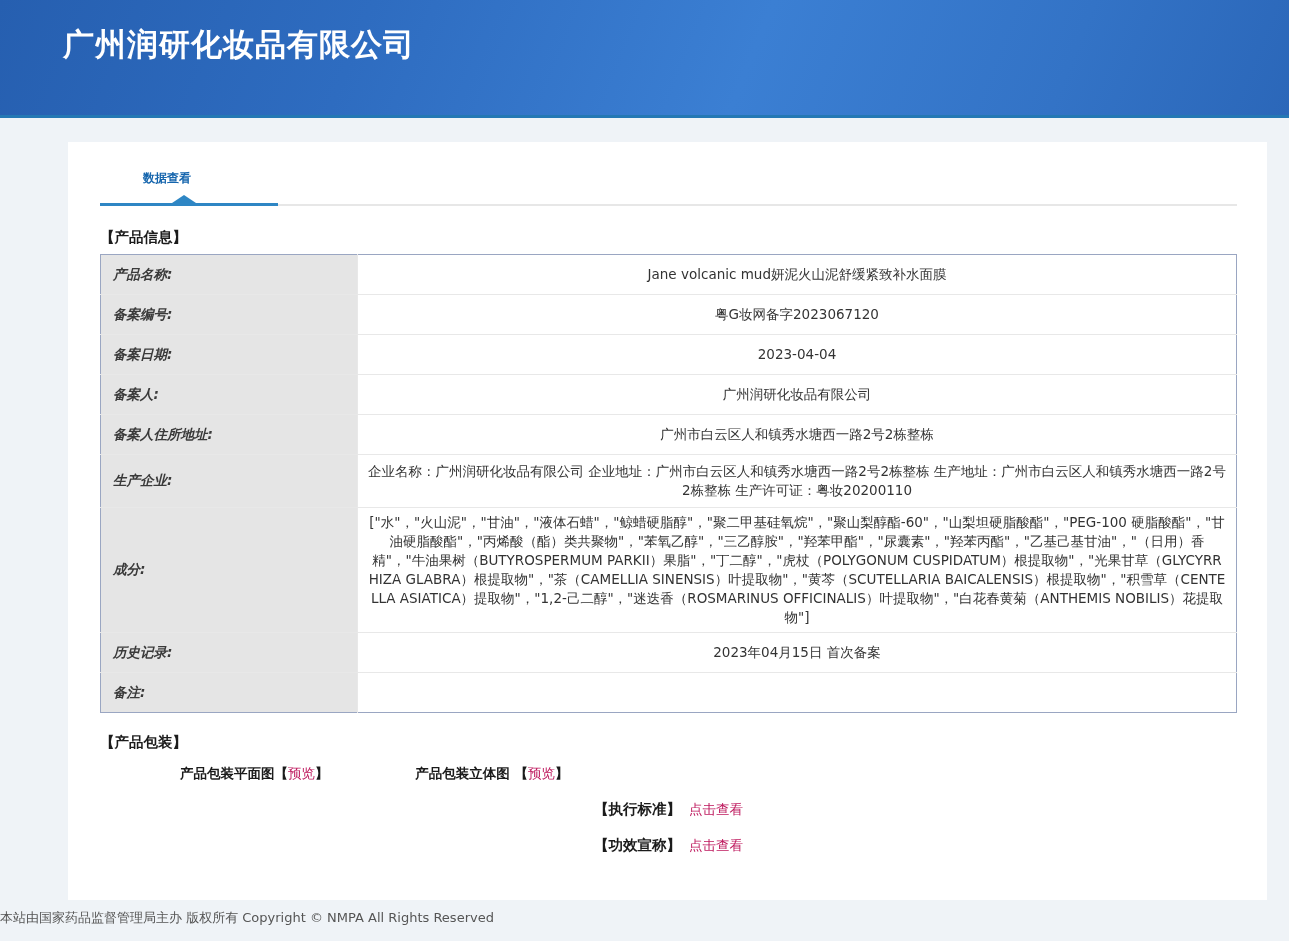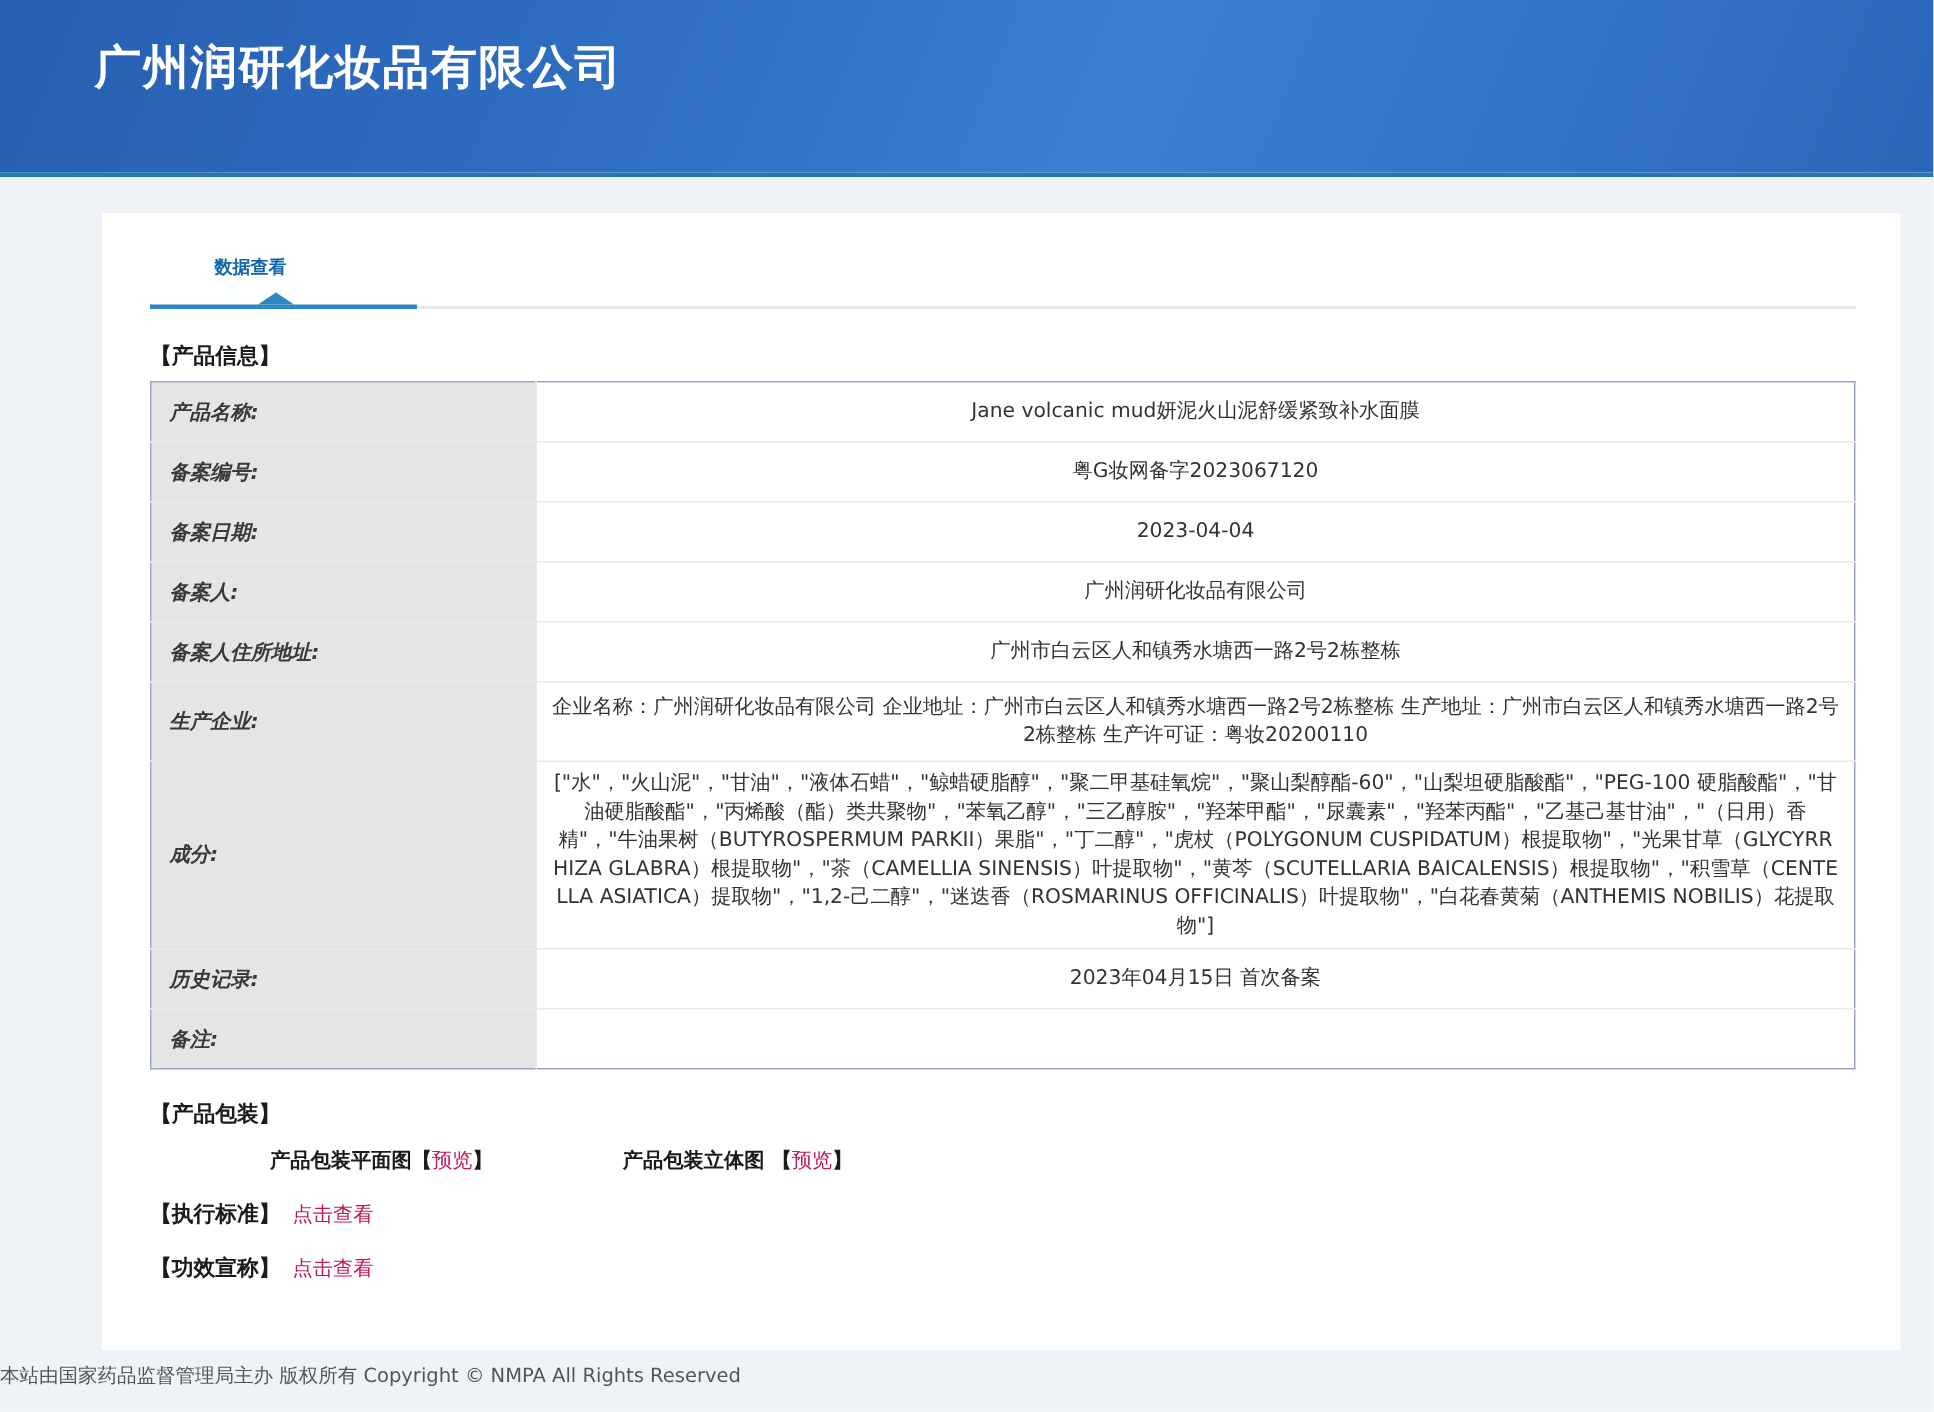--- a/index.html
+++ b/index.html
@@ -47,21 +47,21 @@
   table.info td { vertical-align:middle; padding:5px 10px;
     font-size:13.5px; color:#333; line-height:19px; word-break:break-all;text-align:center; }
   .r40 { height:40px; } .r53 { height:53px; } .r95 { height:95px; }
 
   
   .pkg-title { margin-top:20px; }
   .pkg-row { margin-top:13px; margin-left:80px; font-size:13.5px; font-weight:bold; color:#1b1b1b; }
   .pkg-item + .pkg-item { margin-left:82px; }
   .bracket { font-weight:bold; color:#1b1b1b; }
   a.lnk { color:#be185d; text-decoration:none; cursor:pointer; font-weight:normal; }
-  .std-row { margin-top:17px; font-size:14.5px; }
+  .std-row { margin-top:17px; font-size:14.5px;text-align:center; }
   .std-row .lbl { font-weight:bold; color:#1b1b1b; }
   .std-row a.lnk { font-size:13.5px; margin-left:8px; }
 
   
   .footer { height:38px; line-height:36px; 
     font-size:13px; color:#555; }
 </style>
 </head>
 <body>
 

